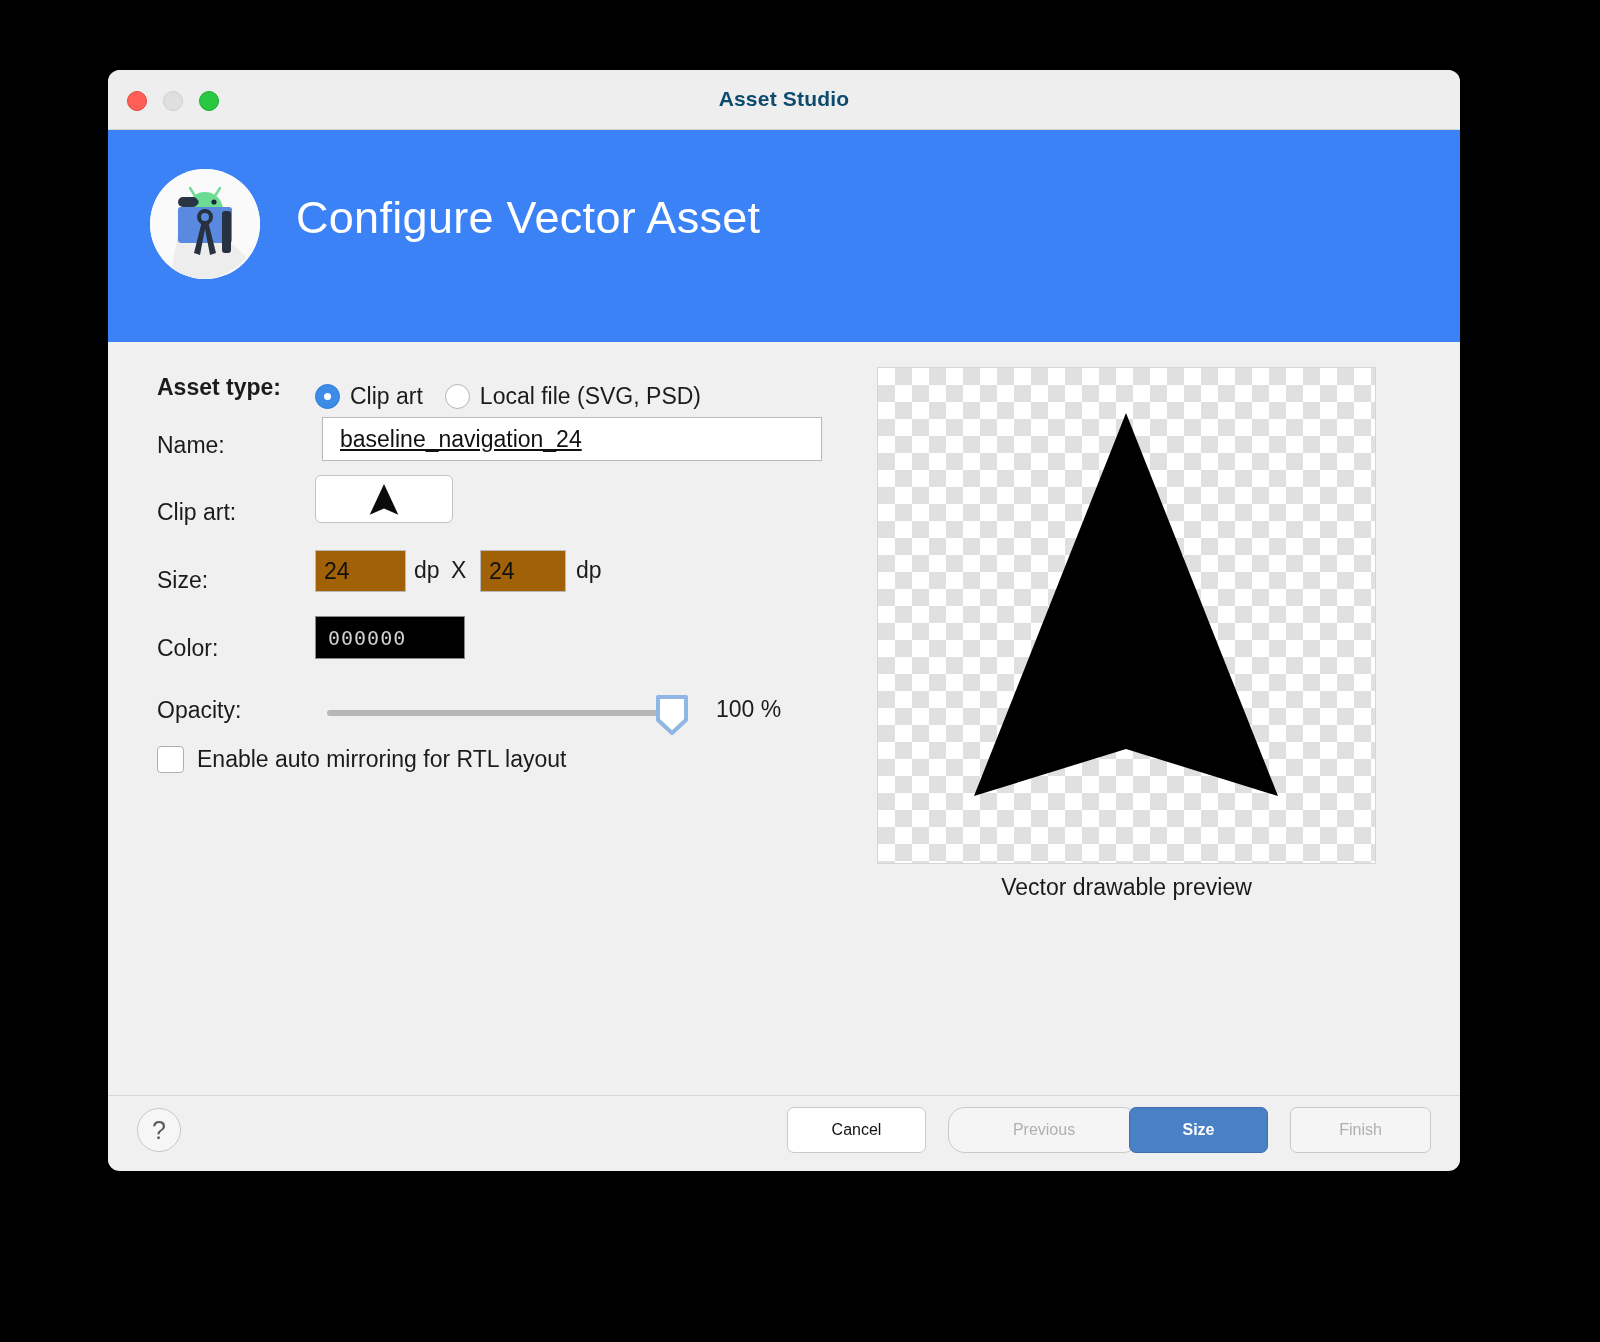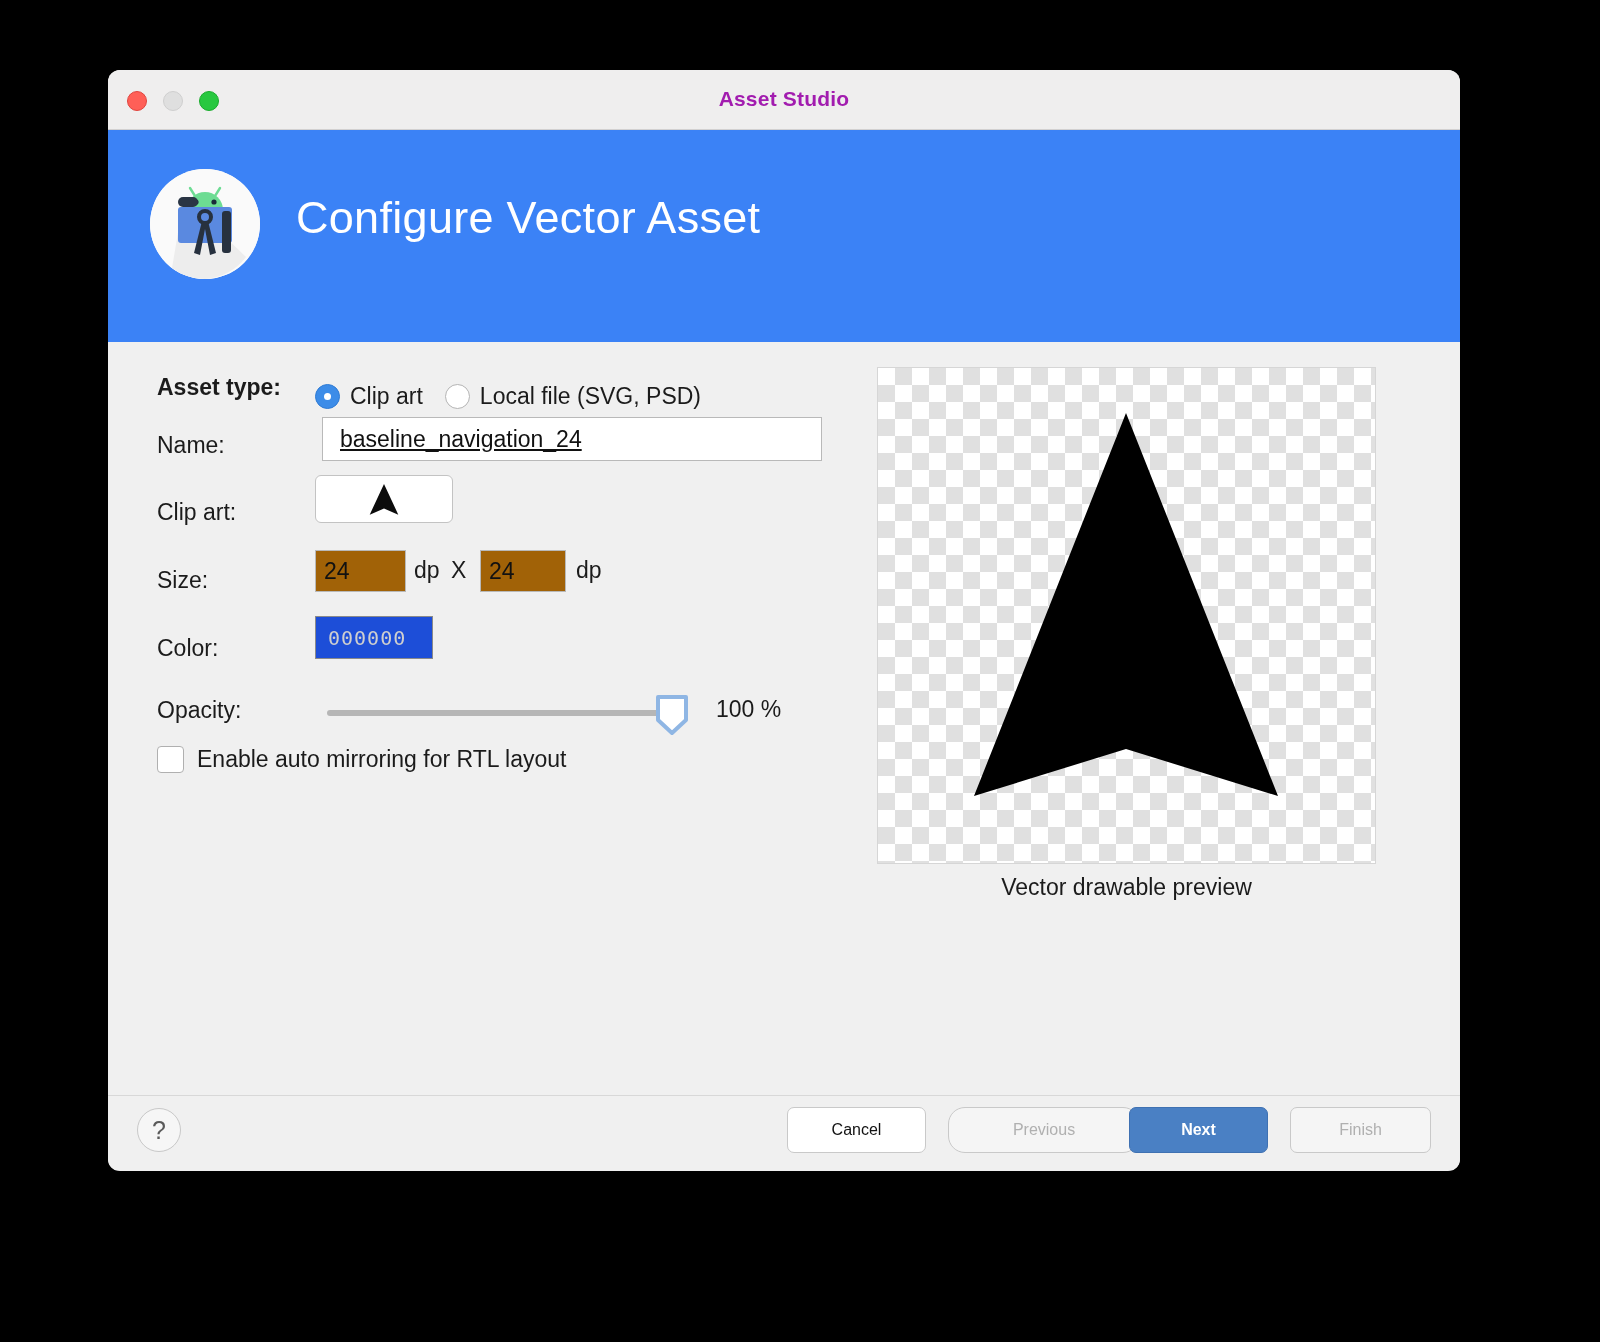--- a/index.html
+++ b/index.html
@@ -46,21 +46,21 @@
   }
   .traffic.close  { left: 19px;  background: #ff5f57; border: 1px solid #e0443e; }
   .traffic.min    { left: 55px;  background: #dfdfdf; border: 1px solid #cfcfcf; }
   .traffic.max    { left: 91px;  background: #28c840; border: 1px solid #19ac2c; }
   #window-title {
     position: absolute;
     left: 0; right: 0; top: 17px;
     text-align: center;
     font-size: 21px;
     font-weight: bold;
-    color: #a21caf;
+    color: #0c4a6e;
     letter-spacing: 0.2px;
   }
 
   
   #header {
     position: relative;
     height: 212px;
     background: #3b82f6;
   }
   #app-icon {
@@ -170,22 +170,22 @@
   }
   #unit-1 { left: 306px; }
   #sep-x  { left: 343px; top: 215px; font-size: 23px; color: #1b1b1b; position: absolute; }
   #unit-2 { left: 468px; }
 
   
   #lbl-color { left: 49px; top: 293px; }
   #color-swatch {
     position: absolute;
     left: 207px; top: 274px;
-    width: 118px; height: 43px;
-    background: #1d4ed8;
+    width: 150px; height: 43px;
+    background: #000000;
     border: 1px solid #8a8a8a;
     display: flex; align-items: center;
     padding-left: 12px;
     font-family: "DejaVu Sans Mono", monospace;
     font-size: 20px;
     color: #cfcfcf;
     letter-spacing: 1px;
   }
 
   
@@ -374,18 +374,18 @@
         </svg>
       </div>
       <div id="preview-caption">Vector drawable preview</div>
 
     </div>
 
     <div id="footer">
       <div id="help-button">?</div>
       <div class="dlg-button" id="btn-cancel">Cancel</div>
       <div class="dlg-button" id="btn-previous">Previous</div>
-      <div class="dlg-button" id="btn-next">Next</div>
+      <div class="dlg-button" id="btn-next">Size</div>
       <div class="dlg-button" id="btn-finish">Finish</div>
     </div>
 
   </div>
 </div>
 
 </body></html>

